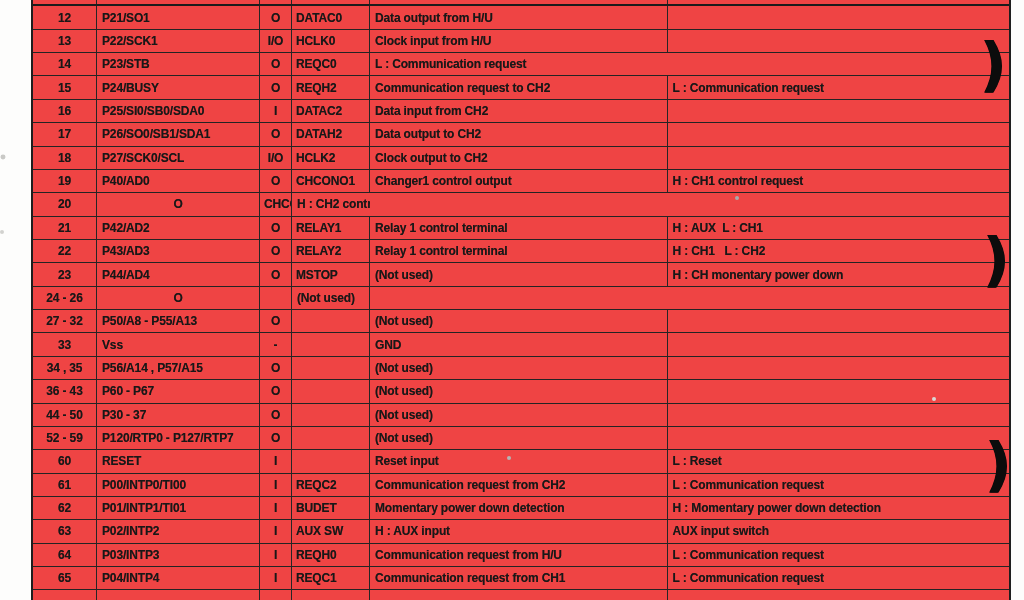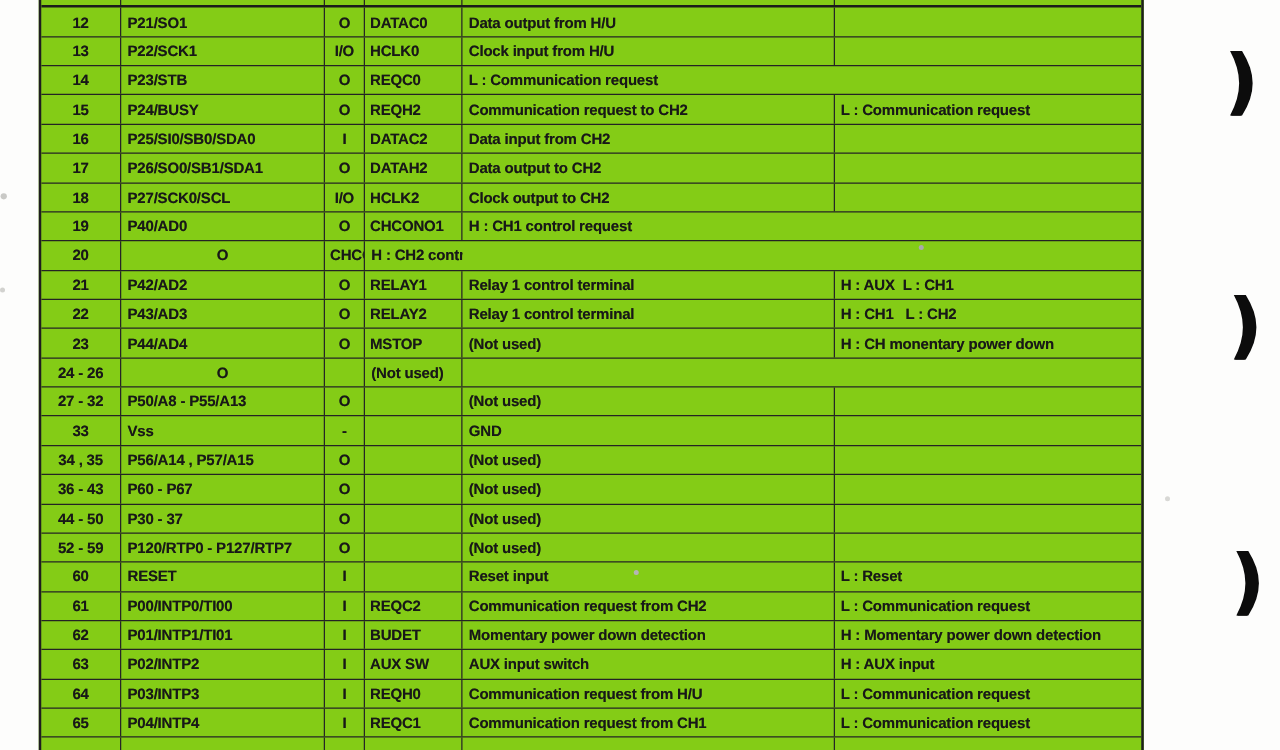--- a/index.html
+++ b/index.html
@@ -6,24 +6,24 @@
   html,body{
     width:1024px; height:600px; overflow:hidden;
     background:#fdfdfc;
     font-family:"Liberation Sans", sans-serif;
   }
   .page{ position:relative; width:1024px; height:600px; }
 
   
   .pin-table{
     position:absolute; left:31px; top:0;
-    width:884px; height:600px;
+    width:980px; height:600px;
     border-left:2.4px solid #1e1e1e;
     border-right:2.4px solid #1e1e1e;
-    background:#84cc16;
+    background:#ef4444;
     overflow:hidden;
   }
   .t-row{
     display:grid;
     grid-template-columns:64px 163px 32px 78px 297.6px 245.4px;
     height:23.36px;
     border-bottom:1.7px solid #242424;
   }
   .t-row.partial-top{ height:6.4px; border-bottom:2.2px solid #1b1b1b; }
   .t-row.partial-bottom{ height:10px; border-bottom:none; }
@@ -139,20 +139,21 @@
     <div class="c c-io">I/O</div>
     <div class="c c-signal">HCLK2</div>
     <div class="c c-desc">Clock output to CH2</div>
     <div class="c c-remark"></div>
   </div>
         <div class="t-row">
     <div class="c c-pin">19</div>
     <div class="c c-name">P40/AD0</div>
     <div class="c c-io">O</div>
     <div class="c c-signal">CHCONO1</div>
+    <div class="c c-desc">Changer1 control output</div>
     <div class="c c-remark">H : CH1 control request</div>
   </div>
         <div class="t-row">
     <div class="c c-pin">20</div>
     <div class="c c-io">O</div>
     <div class="c c-signal">CHCONO2</div>
     <div class="c c-remark">H : CH2 control request</div>
   </div>
         <div class="t-row">
     <div class="c c-pin">21</div>
@@ -255,22 +256,22 @@
     <div class="c c-io">I</div>
     <div class="c c-signal">BUDET</div>
     <div class="c c-desc">Momentary power down detection</div>
     <div class="c c-remark">H : Momentary power down detection</div>
   </div>
         <div class="t-row">
     <div class="c c-pin">63</div>
     <div class="c c-name">P02/INTP2</div>
     <div class="c c-io">I</div>
     <div class="c c-signal">AUX SW</div>
+    <div class="c c-remark">H : AUX input</div>
     <div class="c c-desc">AUX input switch</div>
-    <div class="c c-remark">H : AUX input</div>
   </div>
         <div class="t-row">
     <div class="c c-pin">64</div>
     <div class="c c-name">P03/INTP3</div>
     <div class="c c-io">I</div>
     <div class="c c-signal">REQH0</div>
     <div class="c c-desc">Communication request from H/U</div>
     <div class="c c-remark">L : Communication request</div>
   </div>
         <div class="t-row">

